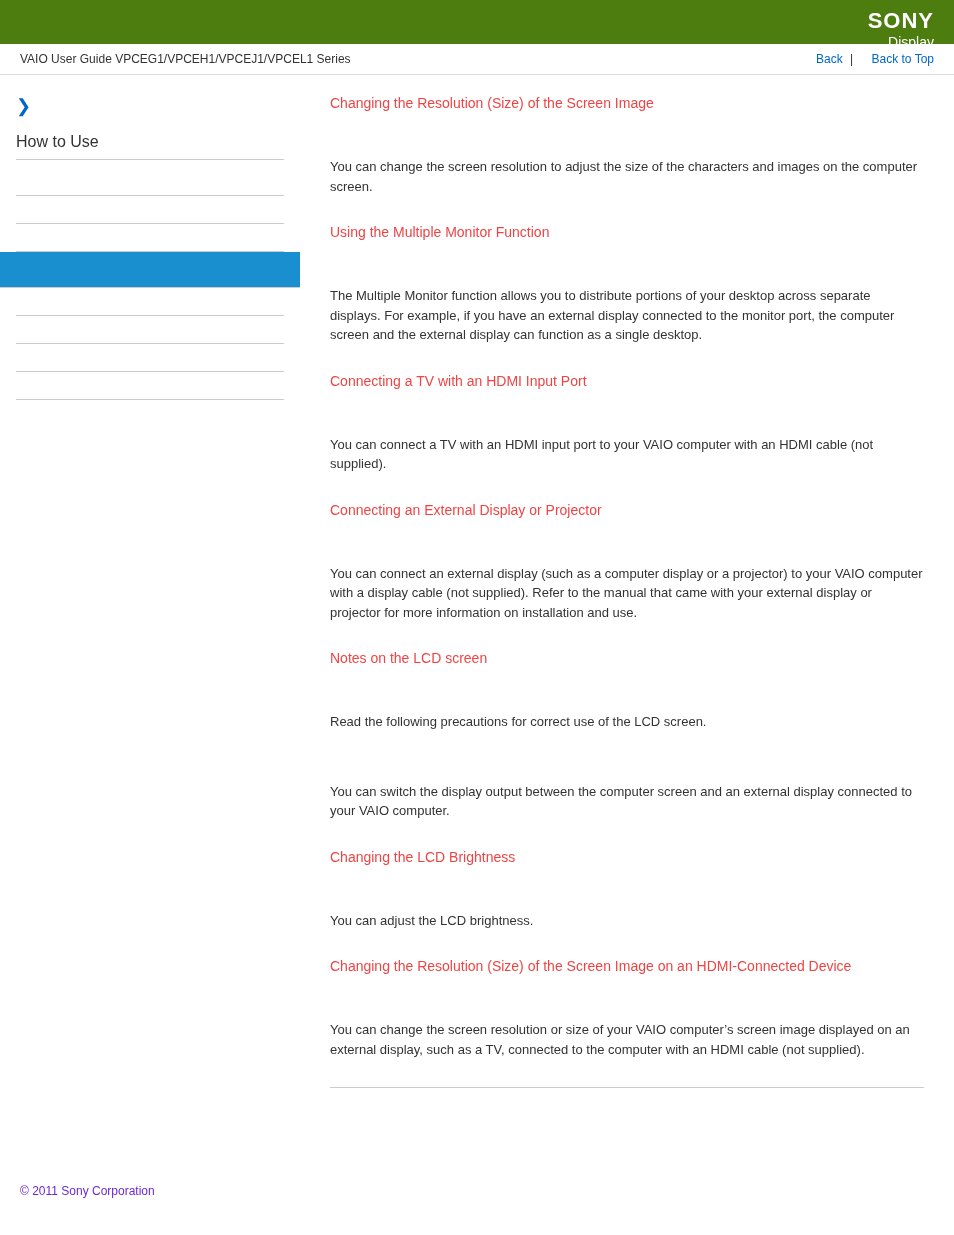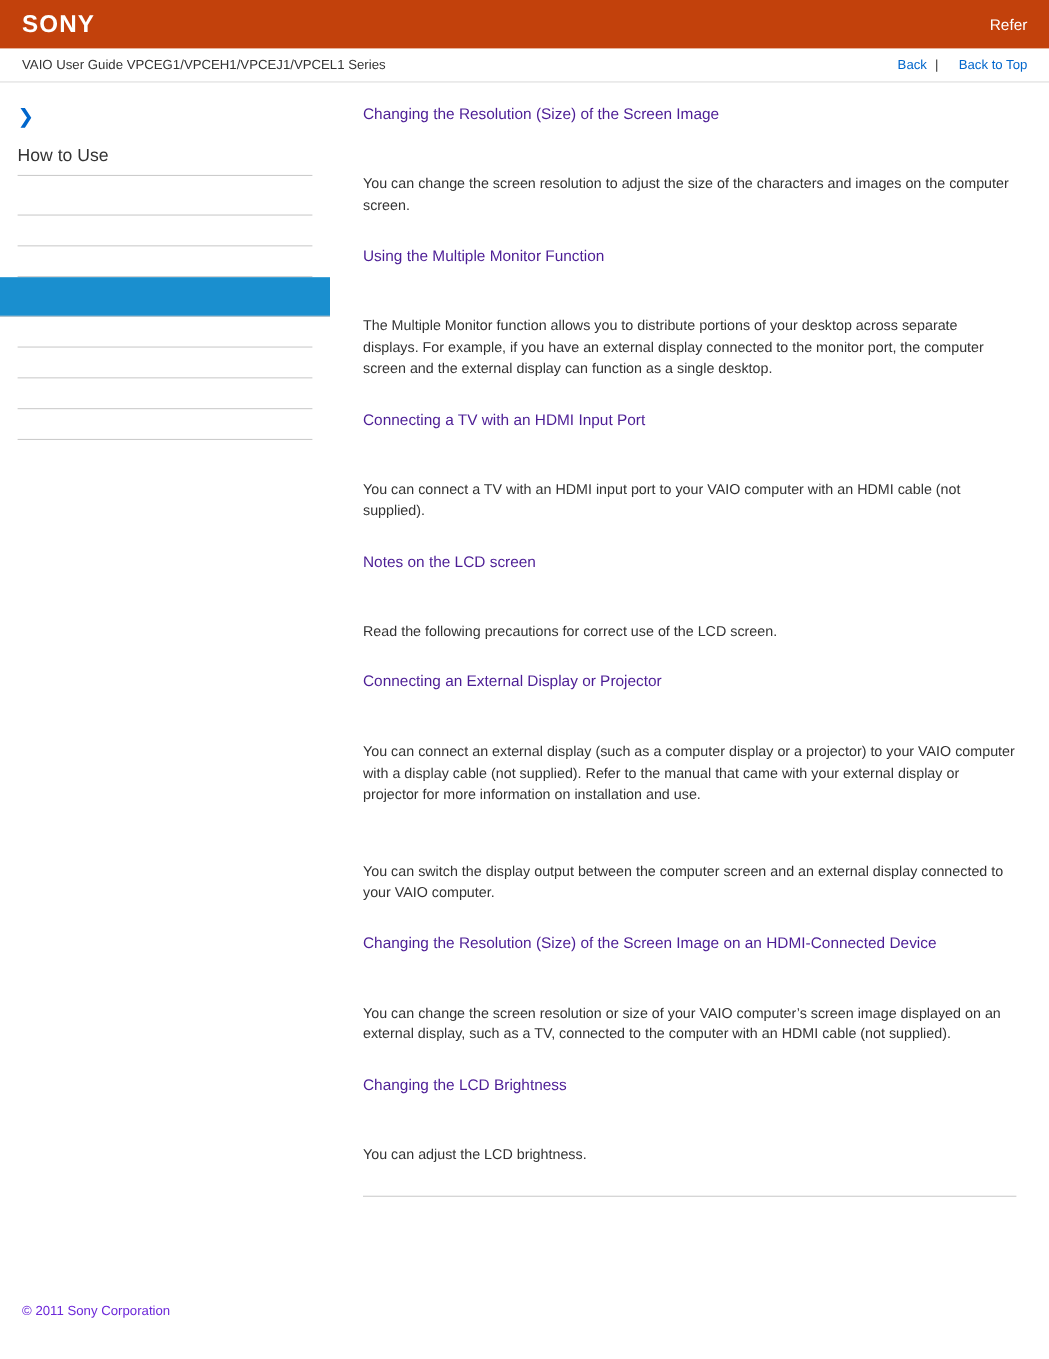--- a/index.html
+++ b/index.html
@@ -7,26 +7,27 @@
       font-family: Arial, Helvetica, sans-serif;
       font-size: 13px;
       color: #333;
       background: #fff;
       width: 954px;
       min-height: 1235px;
     }
 
     
     .header {
-      background: #c2410c;
+      background: #4d7c0f;
       display: flex;
-      align-items: center;
+      align-items: flex-end;
       justify-content: space-between;
       padding: 8px 20px;
       height: 44px;
+      flex-direction: column;
     }
     .sony-logo {
       color: #fff;
       font-size: 22px;
       font-weight: bold;
       font-family: Arial, Helvetica, sans-serif;
       letter-spacing: 1px;
     }
     .search-btn {
       color: #fff;
@@ -113,21 +114,21 @@
     .content {
       flex: 1;
       padding: 20px 30px;
       max-width: 654px;
     }
     .content-section {
       margin-bottom: 24px;
       padding-bottom: 4px;
     }
     .section-title {
-      color: #4c1d95;
+      color: #ef4444;
       font-size: 14px;
       font-weight: normal;
       margin-bottom: 6px;
       text-decoration: none;
       display: block;
       cursor: pointer;
     }
     .section-body {
       font-size: 13px;
       color: #333;
@@ -154,21 +155,21 @@
       margin-top: 20px;
       padding-bottom: 20px;
       font-family: Liberation Mono, monospace;
     }
   </style>
 </head>
 <body>
 
 <div class="header">
   <span class="sony-logo">SONY</span>
-  <button class="search-btn">Refer</button>
+  <button class="search-btn">Display</button>
 </div>
 
 <div class="breadcrumb-bar">
   <span class="breadcrumb-text">VAIO User Guide VPCEG1/VPCEH1/VPCEJ1/VPCEL1 Series</span>
   <span class="nav-links">
     <a href="#">Back</a>
     <span class="separator">|</span>
     <a href="#">Back to Top</a>
   </span>
 </div>
@@ -205,43 +206,43 @@
       <a class="section-title">Using the Multiple Monitor Function</a>
       <p class="section-body">The Multiple Monitor function allows you to distribute portions of your desktop across separate displays. For example, if you have an external display connected to the monitor port, the computer screen and the external display can function as a single desktop.</p>
     </div>
 
     <div class="content-section">
       <a class="section-title">Connecting a TV with an HDMI Input Port</a>
       <p class="section-body">You can connect a TV with an HDMI input port to your VAIO computer with an HDMI cable (not supplied).</p>
     </div>
 
     <div class="content-section">
+      <a class="section-title">Connecting an External Display or Projector</a>
+      <p class="section-body">You can connect an external display (such as a computer display or a projector) to your VAIO computer with a display cable (not supplied). Refer to the manual that came with your external display or projector for more information on installation and use.</p>
+    </div>
+
+    <div class="content-section">
       <a class="section-title">Notes on the LCD screen</a>
       <p class="section-body">Read the following precautions for correct use of the LCD screen.</p>
     </div>
 
     <div class="content-section">
-      <a class="section-title">Connecting an External Display or Projector</a>
-      <p class="section-body">You can connect an external display (such as a computer display or a projector) to your VAIO computer with a display cable (not supplied). Refer to the manual that came with your external display or projector for more information on installation and use.</p>
-    </div>
-
-    <div class="content-section">
       <p class="section-body">You can switch the display output between the computer screen and an external display connected to your VAIO computer.</p>
+    </div>
+
+    <div class="content-section">
+      <a class="section-title">Changing the LCD Brightness</a>
+      <p class="section-body">You can adjust the LCD brightness.</p>
     </div>
 
     <div class="content-section">
       <a class="section-title">Changing the Resolution (Size) of the Screen Image on an HDMI-Connected Device</a>
       <p class="section-body">You can change the screen resolution or size of your VAIO computer’s screen image displayed on an external display, such as a TV, connected to the computer with an HDMI cable (not supplied).</p>
     </div>
 
-    <div class="content-section">
-      <a class="section-title">Changing the LCD Brightness</a>
-      <p class="section-body">You can adjust the LCD brightness.</p>
-    </div>
-
     <hr class="content-divider">
 
   </div>
 </div>
 
 <div class="footer">
   <span>© 2011 Sony Corporation</span>
 </div>
 
 <div class="page-number">45</div>

